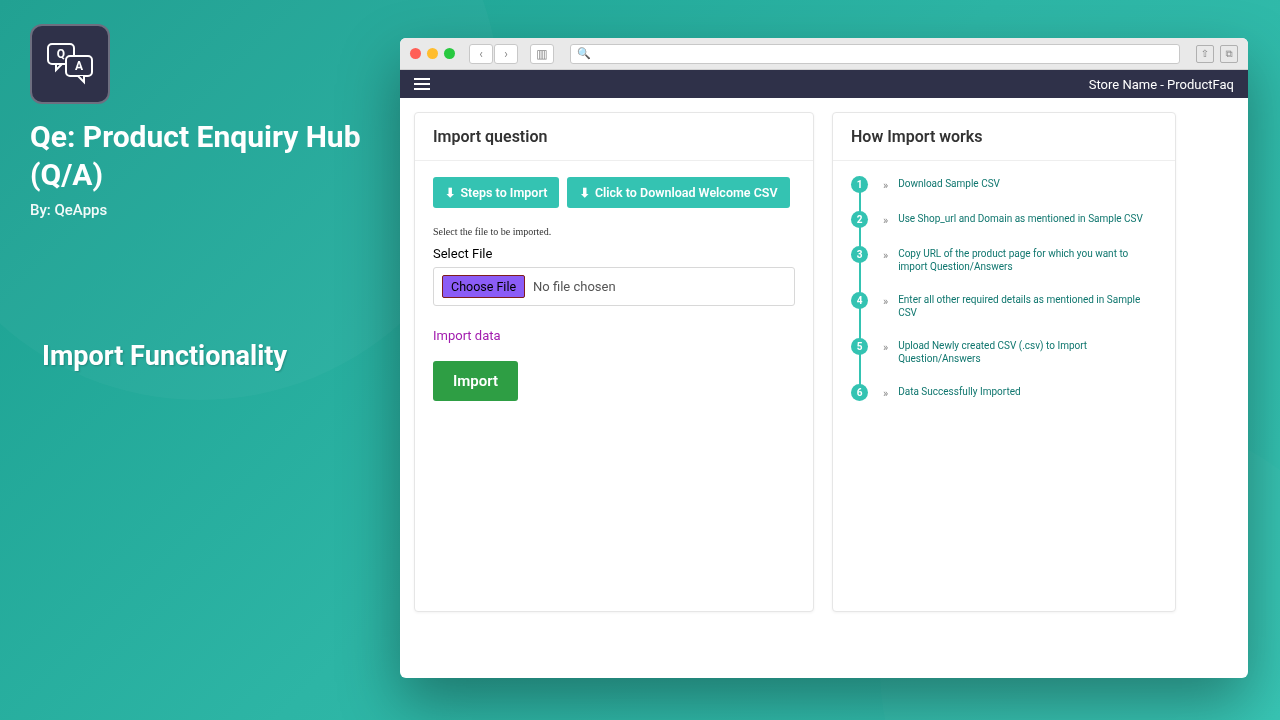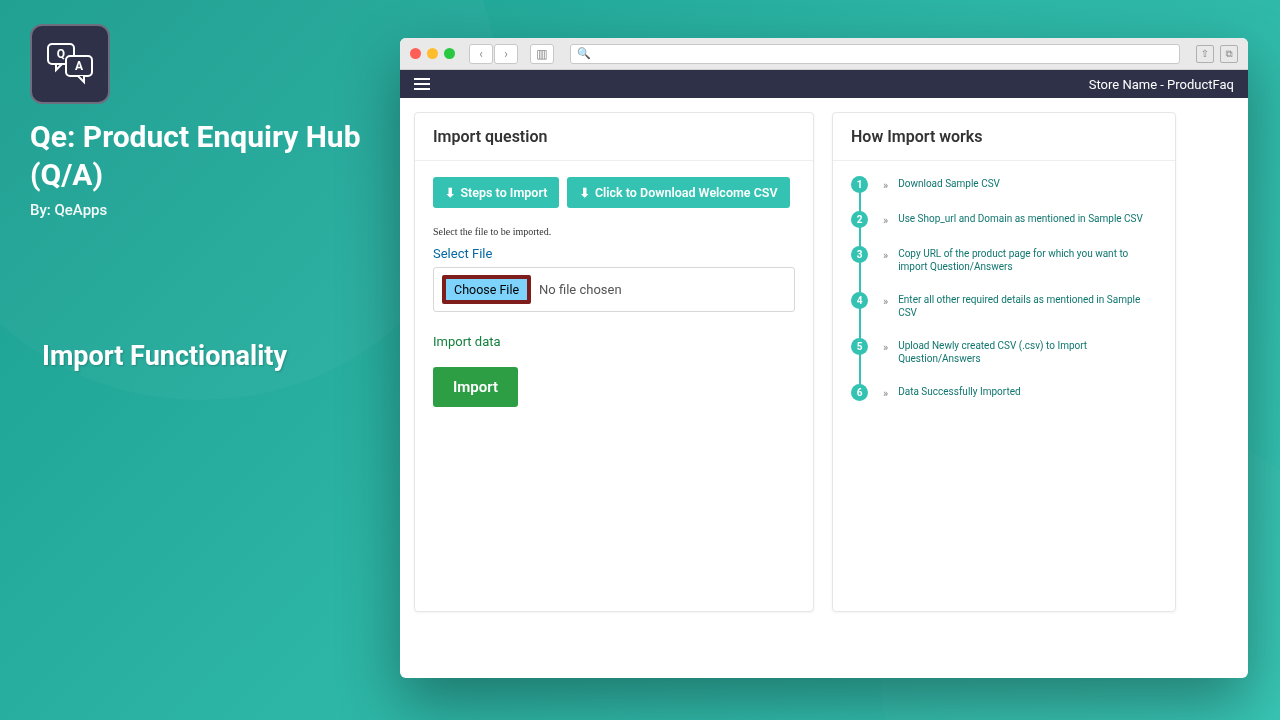--- a/index.html
+++ b/index.html
@@ -36,25 +36,25 @@
 .panels{display:flex;gap:18px}
 .card{background:#fff;border:1px solid #e6e6e6;border-radius:4px;box-shadow:0 1px 3px rgba(0,0,0,0.05)}
 .card-h{padding:14px 18px;font-size:16px;font-weight:600;color:#333;border-bottom:1px solid #eee}
 .card-b{padding:16px 18px}
 .left-card{width:400px;min-height:500px}
 .right-card{width:344px;min-height:500px}
 .btn-row{display:flex;gap:8px;margin-bottom:18px}
 .btn-teal{background:#34c3b2;color:#fff;border:none;padding:8px 12px;border-radius:3px;font-size:12.5px;font-weight:600;cursor:pointer;display:flex;align-items:center;gap:5px}
 .btn-green{background:#2e9e44;color:#fff;border:none;padding:11px 20px;border-radius:3px;font-size:15px;font-weight:600;cursor:pointer}
 .subhead{font-size:10px;color:#333;margin-bottom:9px;font-family:Georgia,serif}
-.field-label{font-size:13px;color:#0369a1;margin-bottom:6px}
+.field-label{font-size:13px;color:#000000;margin-bottom:6px}
 .file-box{border:1px solid #d8d8d8;border-radius:3px;padding:7px 8px;display:flex;align-items:center;gap:8px;margin-bottom:22px}
-.choose-btn{font-size:12.5px;padding:3px 8px;border:4px solid #7f1d1d;background:#7dd3fc;border-radius:2px;cursor:pointer}
+.choose-btn{font-size:12.5px;padding:3px 8px;border:1px solid #7f1d1d;background:#8b5cf6;border-radius:2px;cursor:pointer}
 .file-text{font-size:13px;color:#555}
-.helper{font-size:13px;color:#15803d;margin-bottom:18px}
+.helper{font-size:13px;color:#a21caf;margin-bottom:18px}
 .steps{list-style:none;position:relative;padding-left:32px}
 .steps::before{content:"";position:absolute;left:8px;top:8px;bottom:8px;width:2px;background:#34c3b2}
 .step{position:relative;margin-bottom:20px;display:flex;align-items:flex-start;gap:10px}
 .step-num{position:absolute;left:-32px;top:-1px;width:17px;height:17px;background:#34c3b2;color:#fff;border-radius:50%;display:flex;align-items:center;justify-content:center;font-size:10px;font-weight:700}
 .step-arr{color:#888;font-size:11px;margin-top:2px;flex-shrink:0}
 .step-text{font-size:10px;color:#0f766e;font-weight:400;line-height:1.3}
 </style>
 </head>
 <body>
 <div class="bg-shapes"></div>

